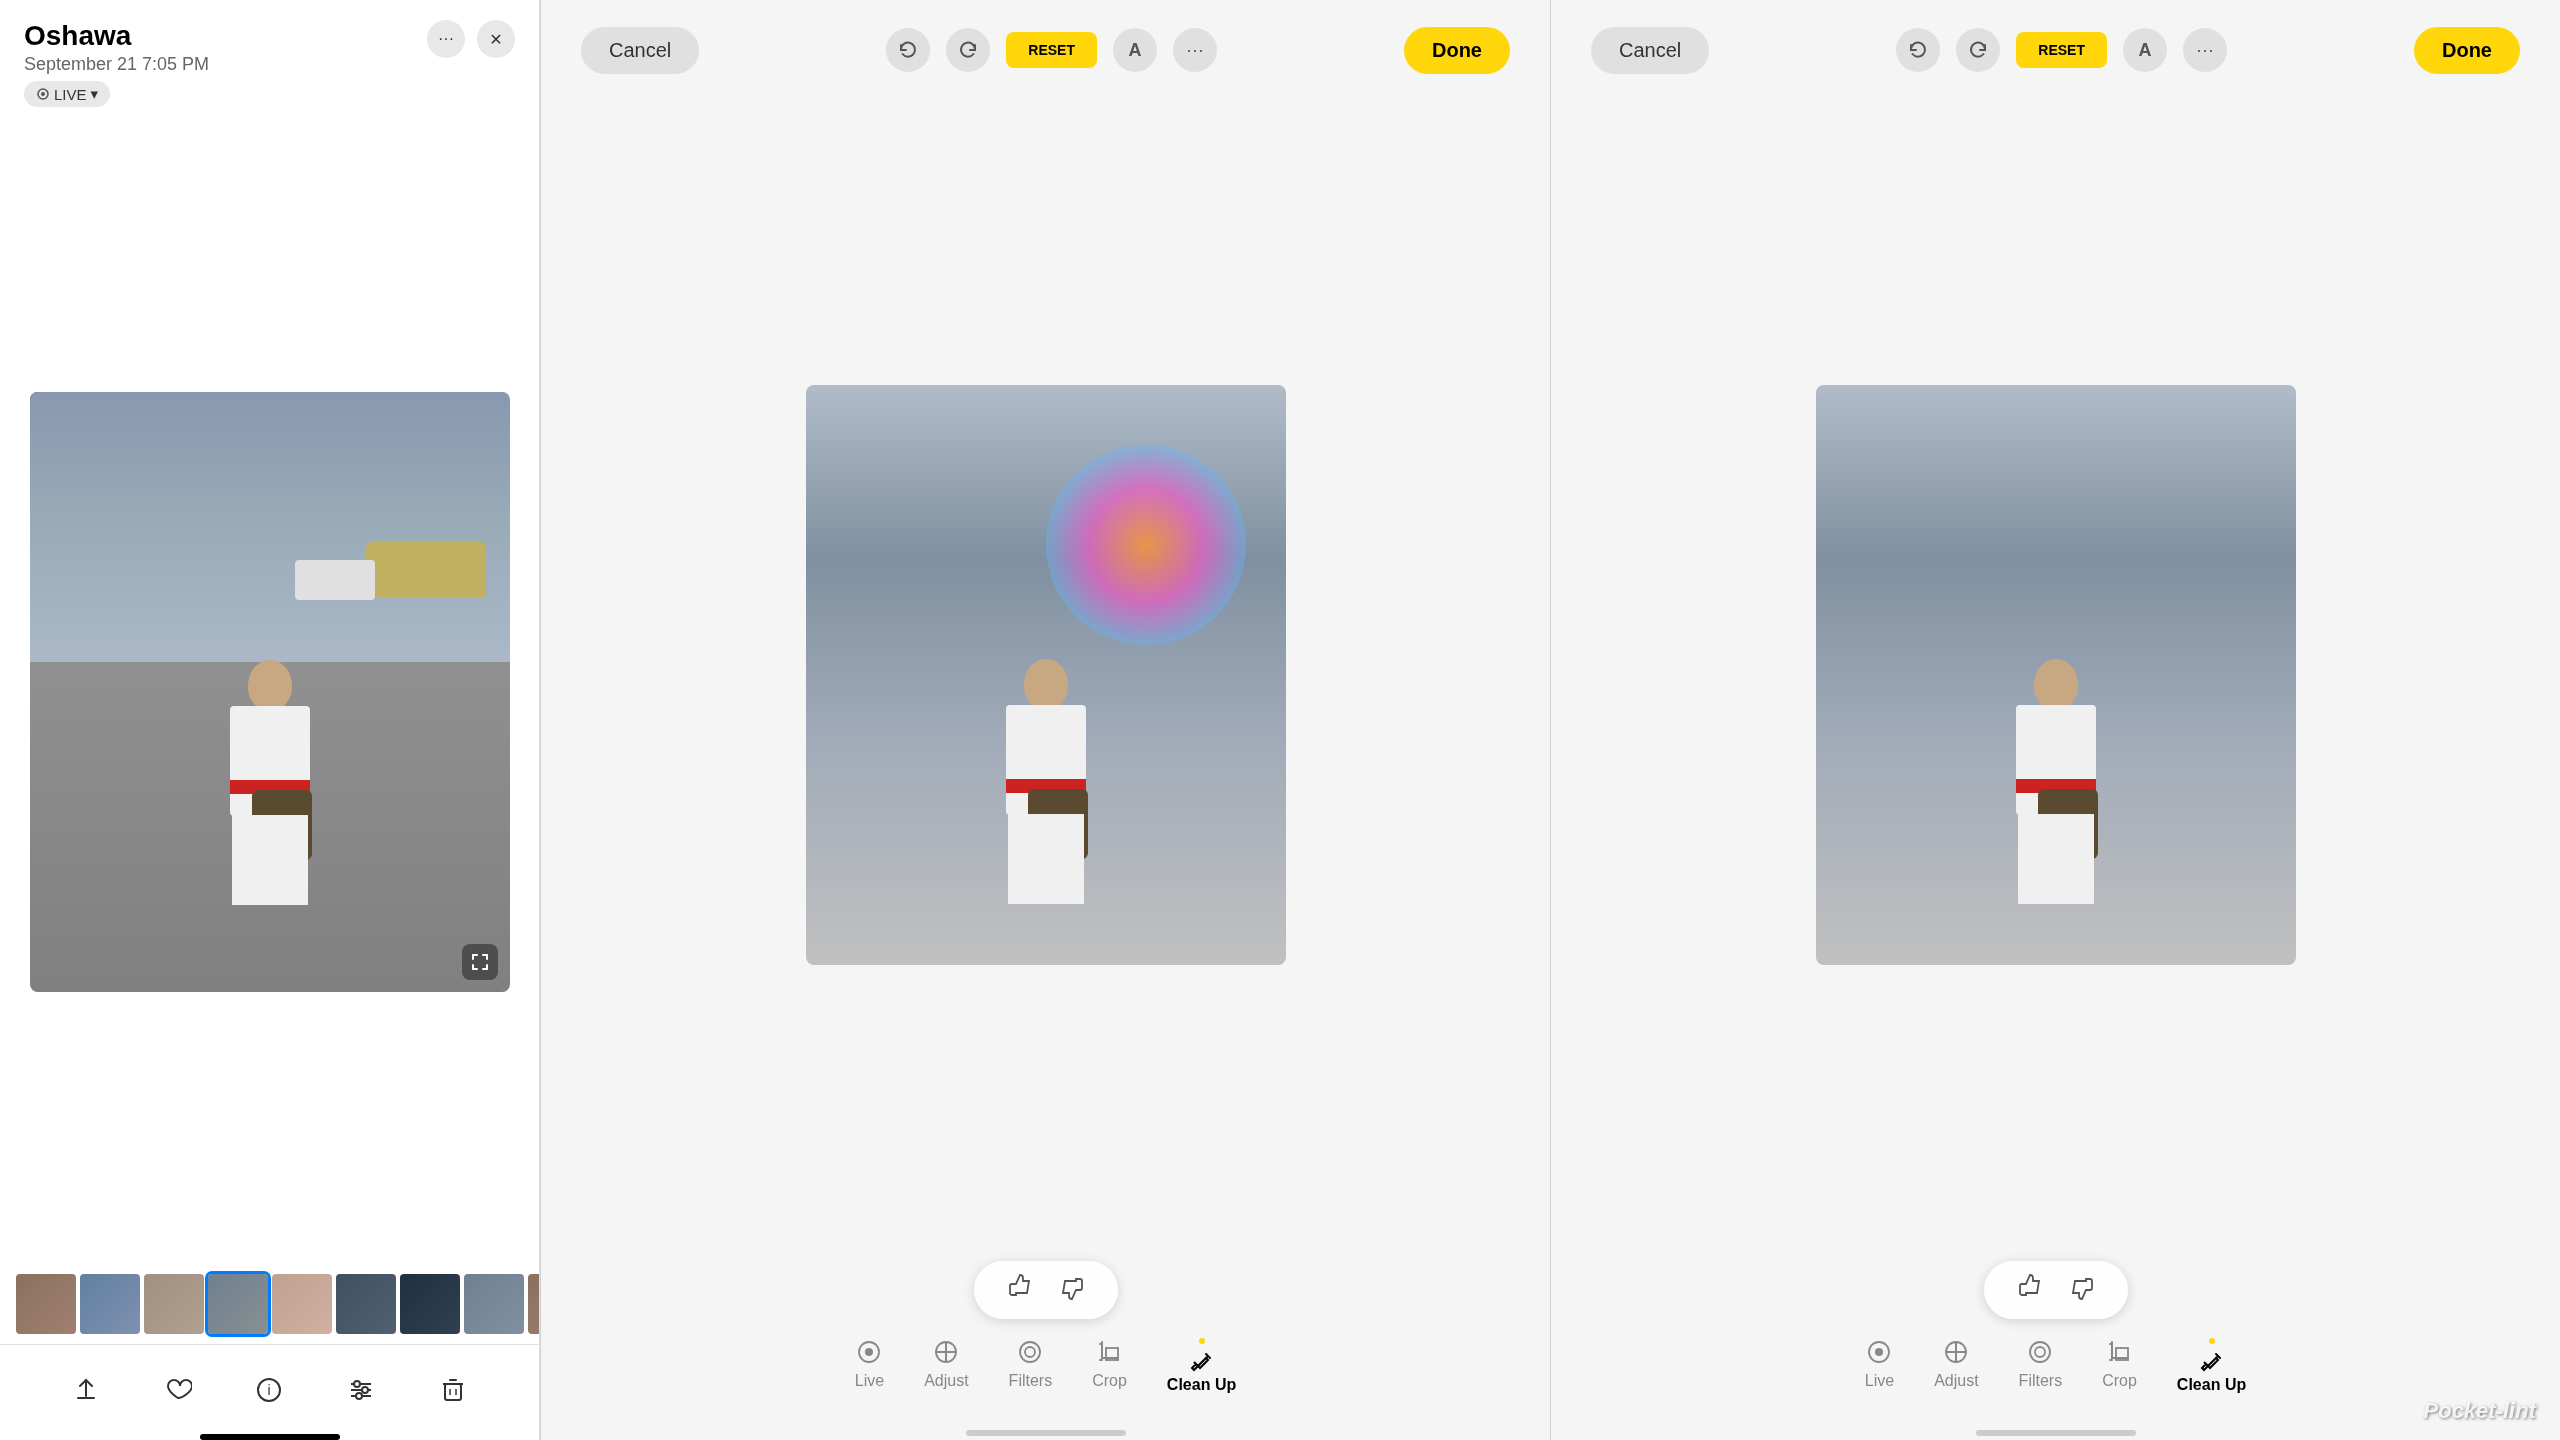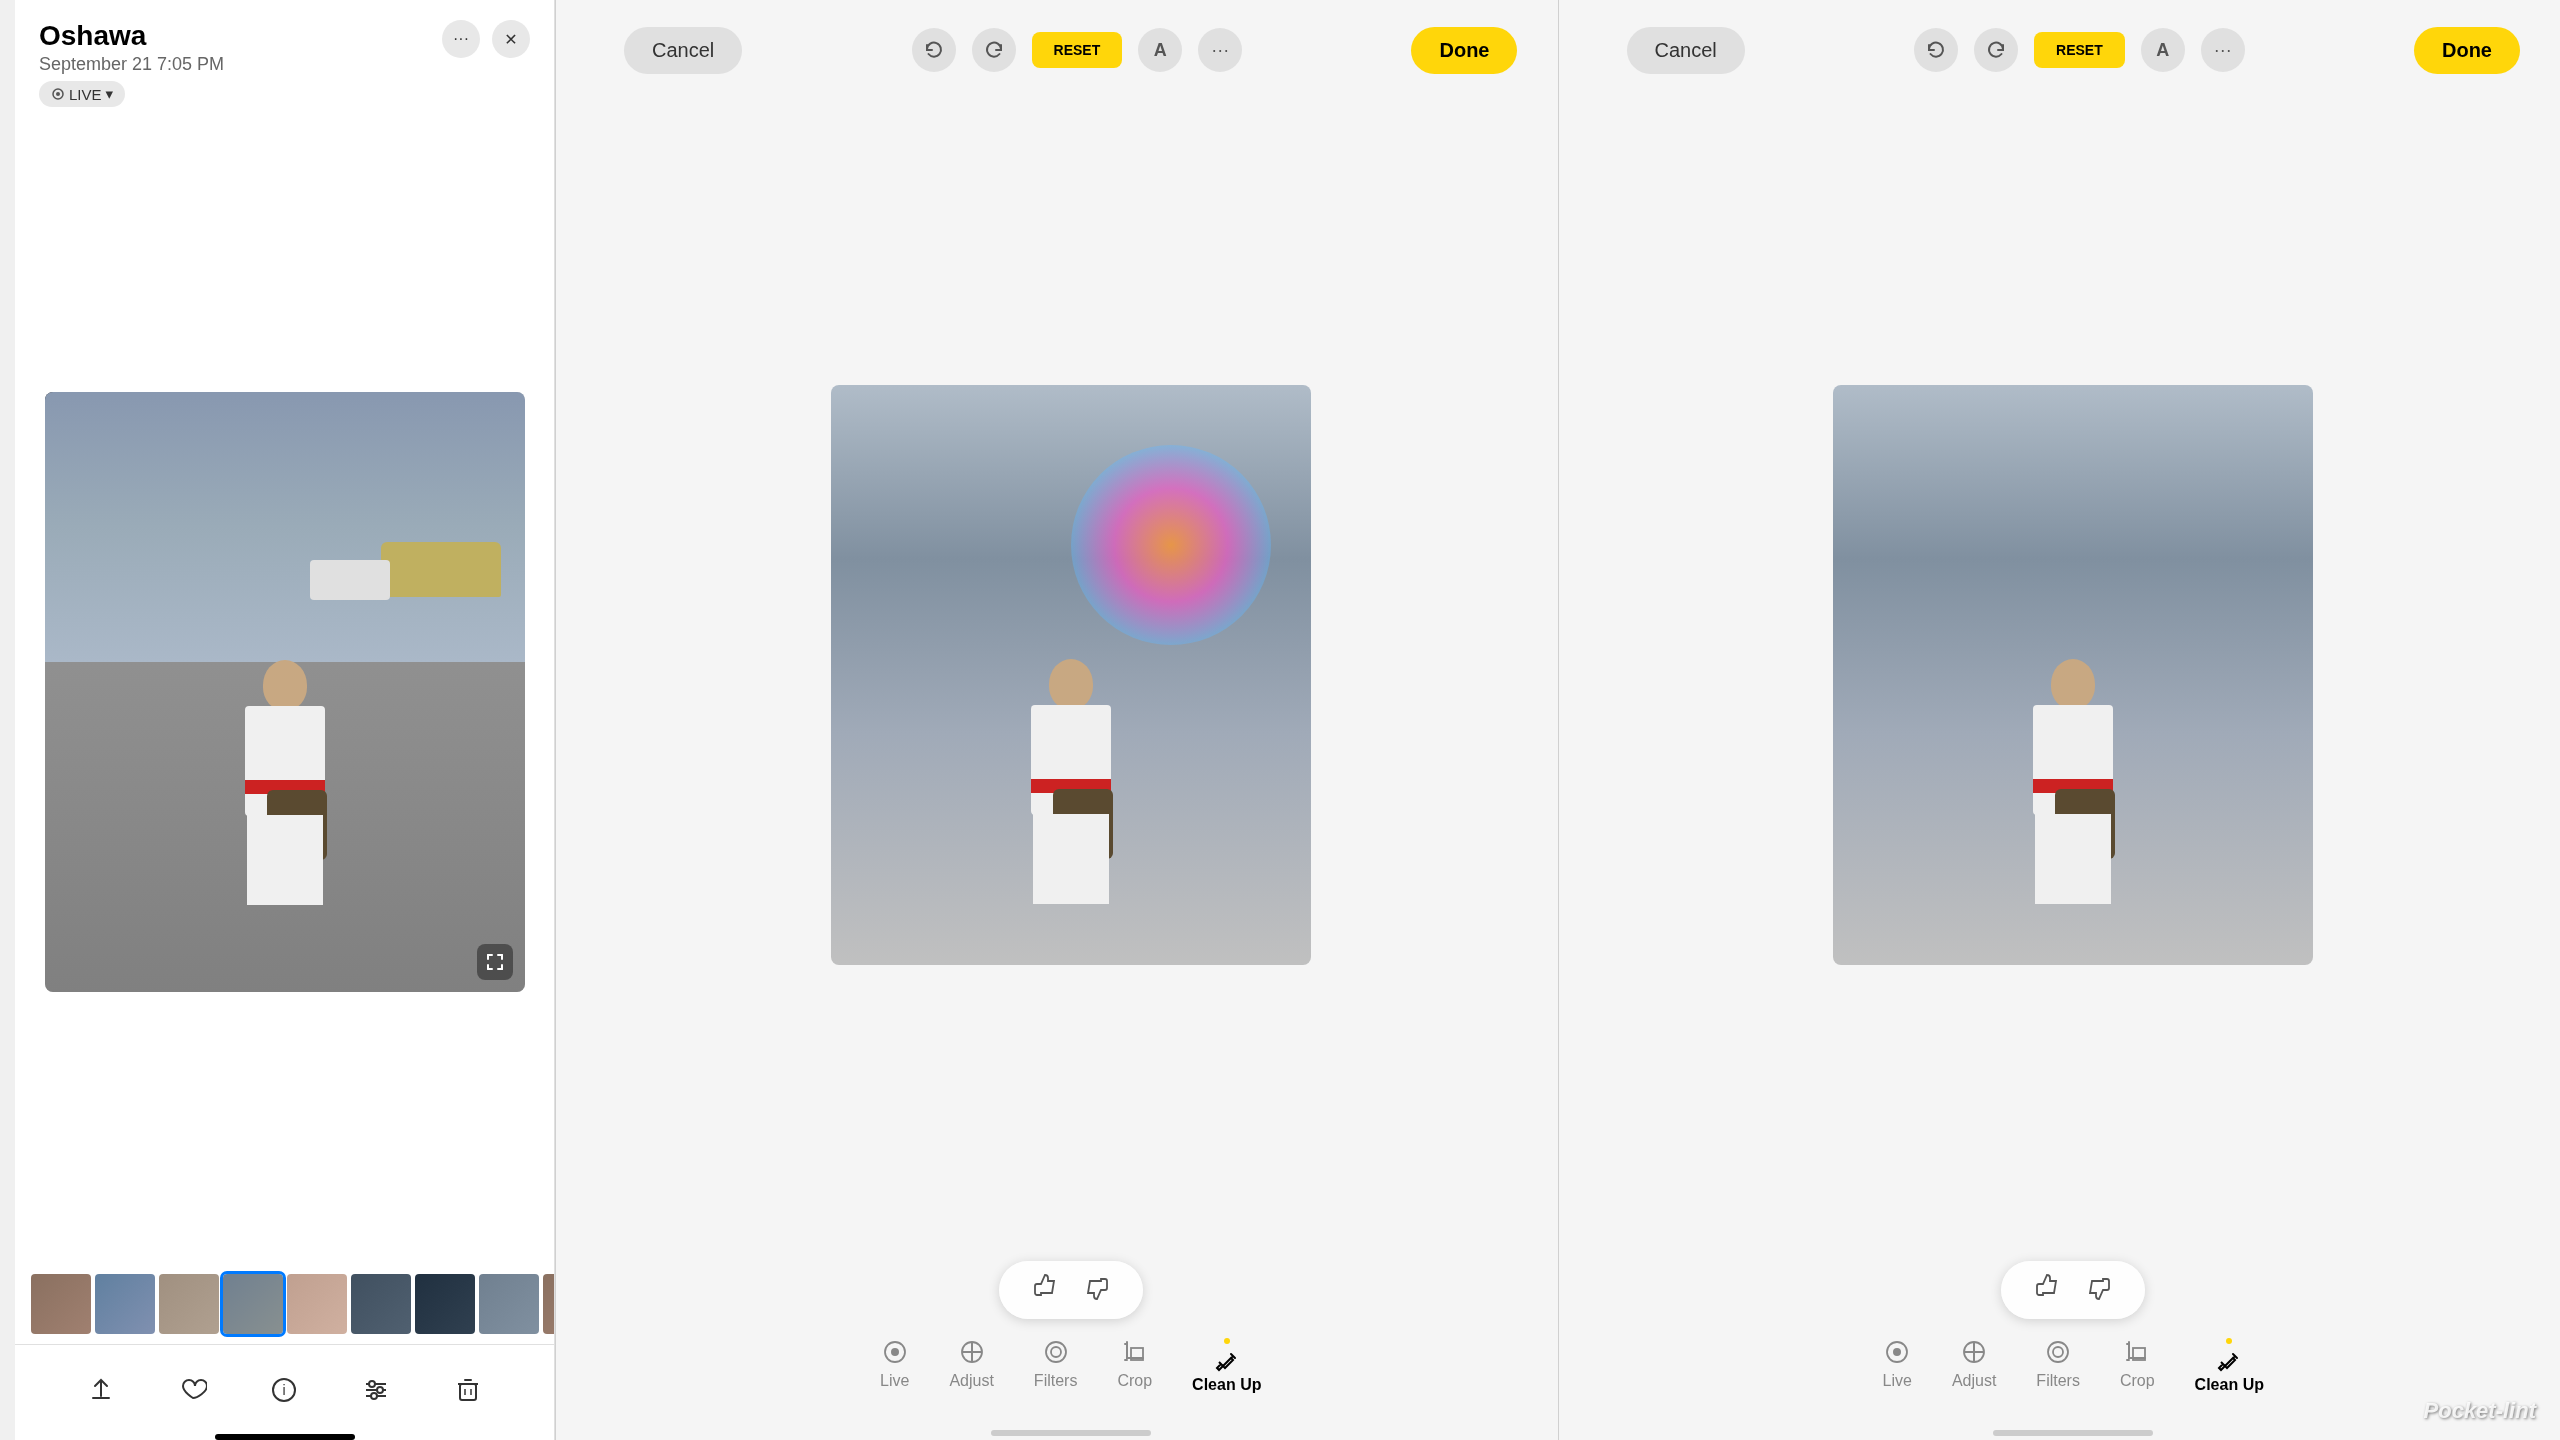--- a/index.html
+++ b/index.html
@@ -179,21 +179,20 @@
       border-radius: 3px;
     }
 
     
     .edit-panel {
       flex: 1;
       height: 100%;
       background: #f5f5f5;
       display: flex;
       flex-direction: column;
-      padding-left: 28px;
     }
 
     .edit-header {
       height: 100px;
       display: flex;
       align-items: center;
       justify-content: space-between;
       padding: 0 40px;
       background: #f5f5f5;
     }
@@ -374,21 +373,20 @@
     .t4 { background: linear-gradient(135deg, #708090 0%, #889090 100%); }
     .t5 { background: linear-gradient(135deg, #c0a090 0%, #d0b0a0 100%); }
     .t6 { background: linear-gradient(135deg, #405060 0%, #506070 100%); }
     .t7 { background: linear-gradient(135deg, #203040 0%, #304050 100%); }
     .t8 { background: linear-gradient(135deg, #708090 0%, #8090a0 100%); }
 
     .panels-container {
       display: flex;
       flex: 1;
       height: 100%;
-      margin-left: 15px;
     }
 
     .divider-v {
       width: 1px;
       background: #d0d0d0;
       flex-shrink: 0;
     }
 
     
     .scene {

